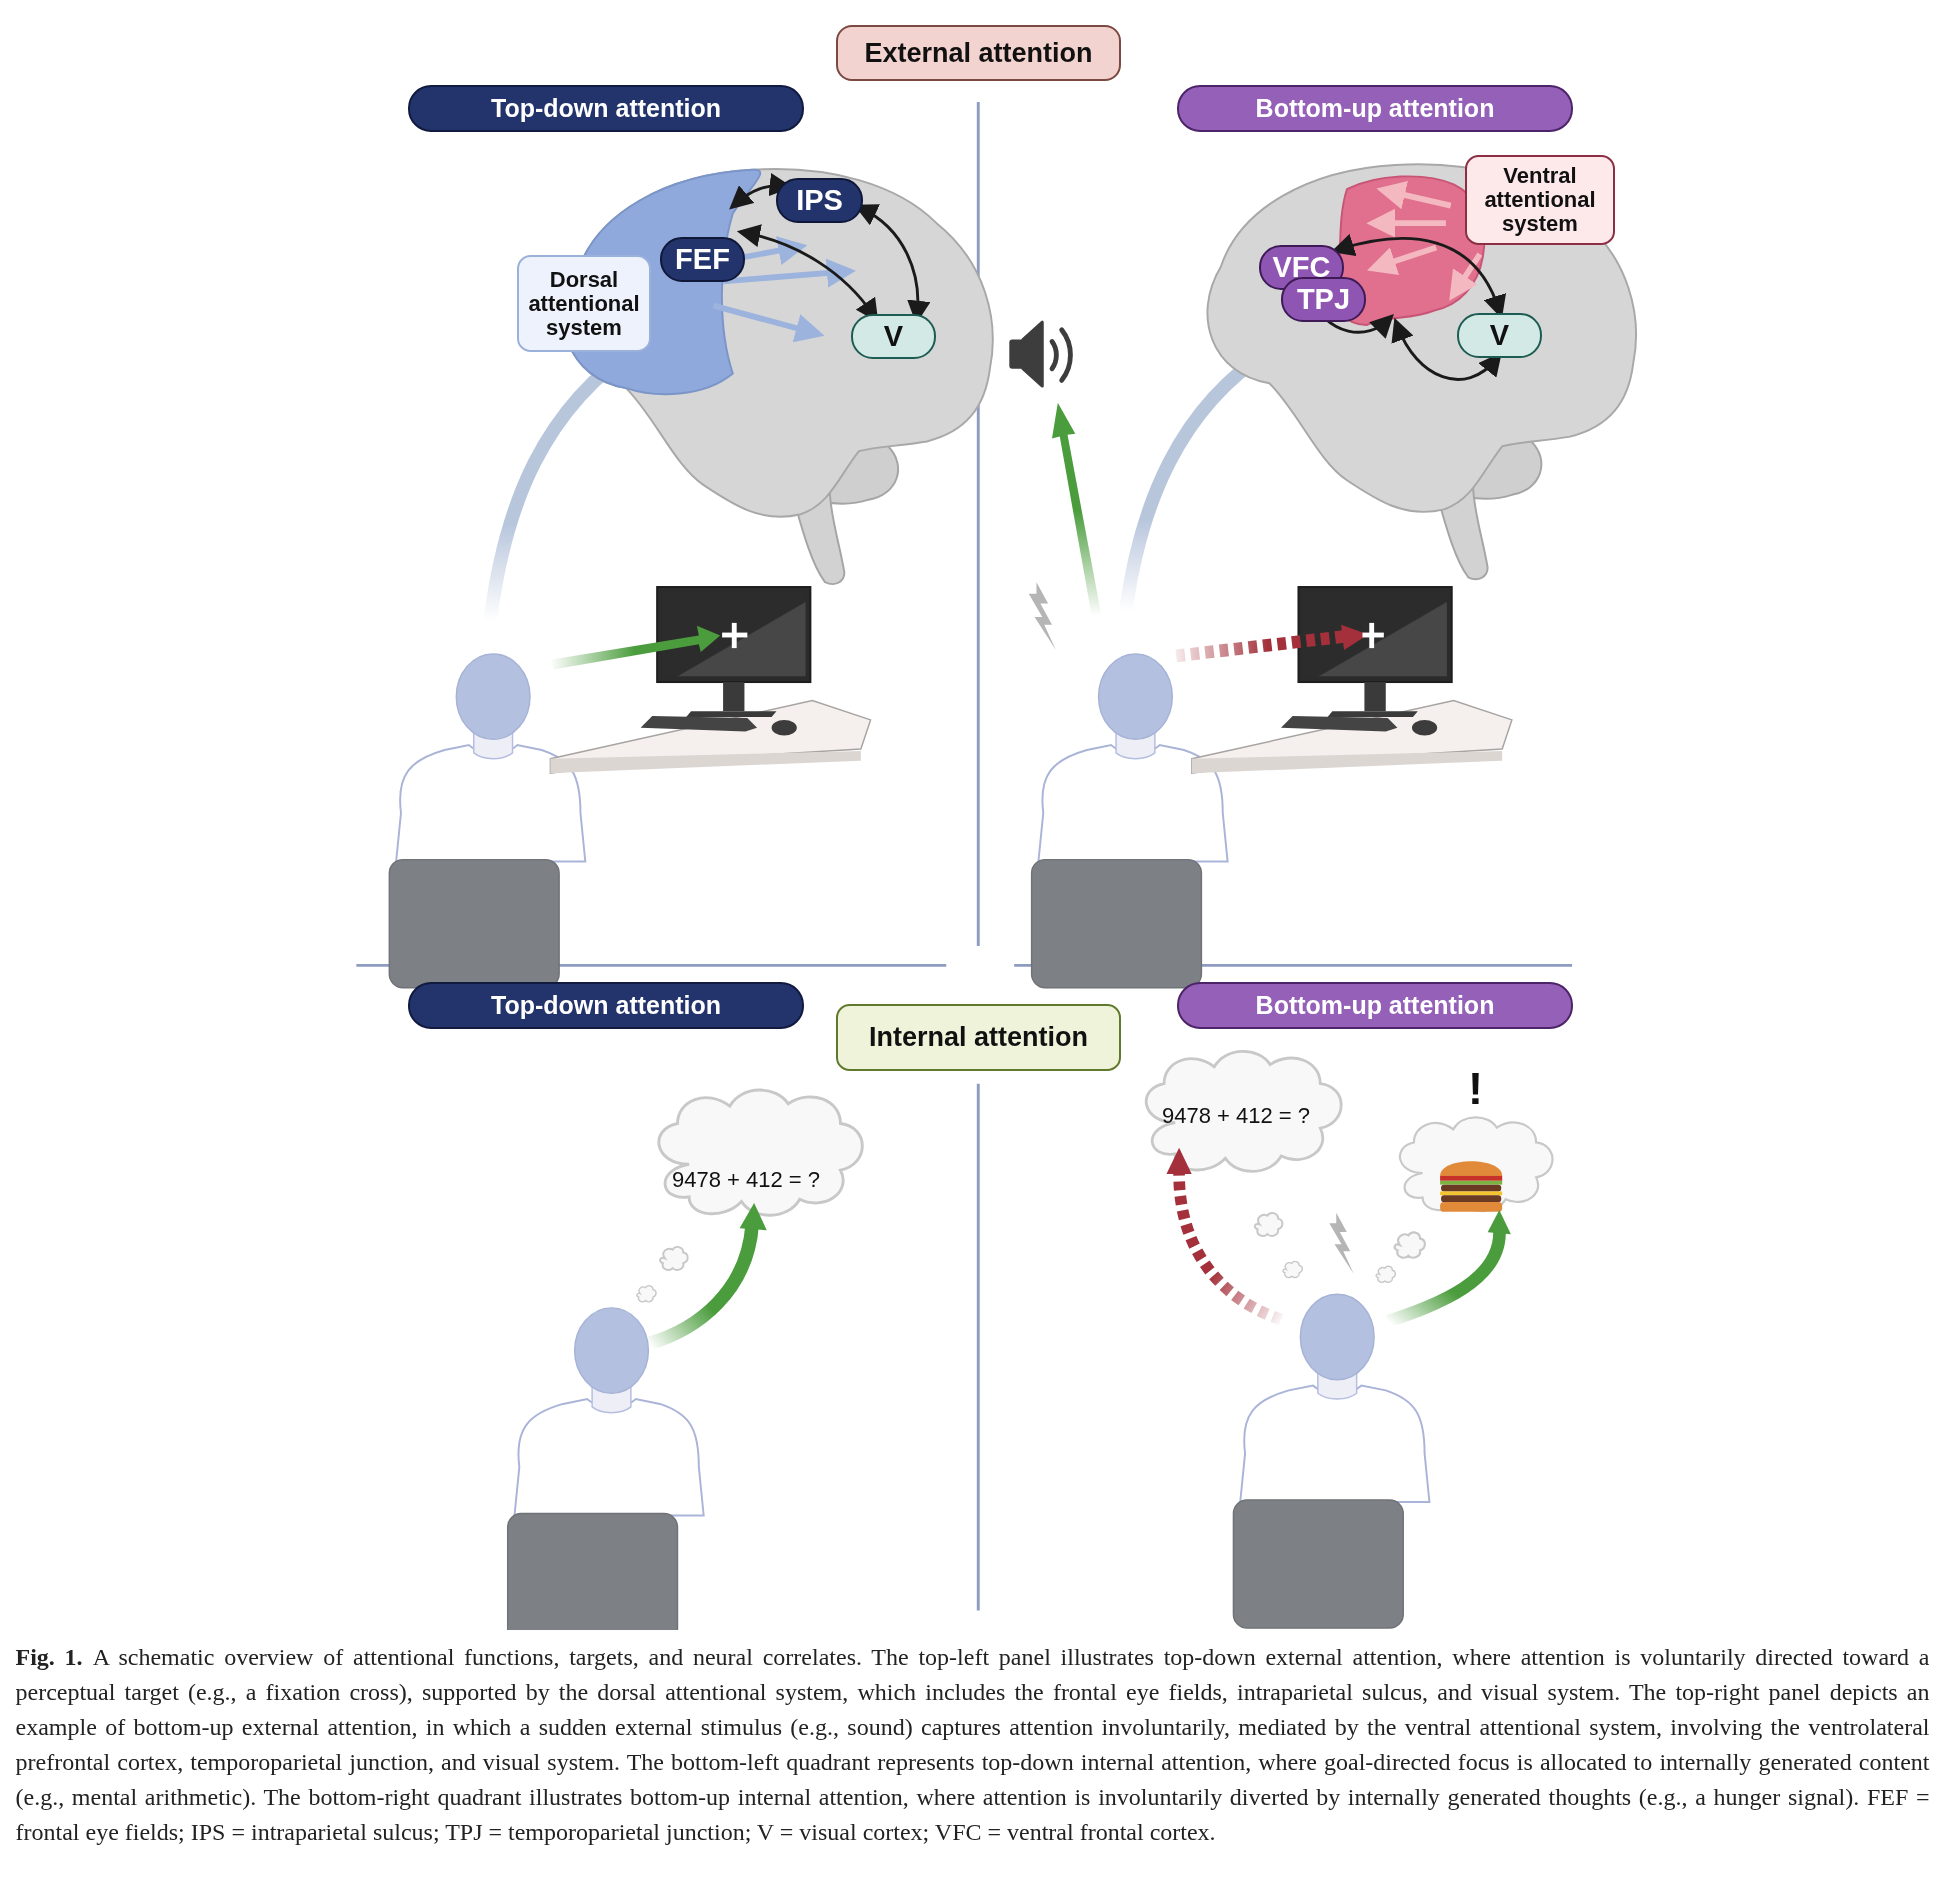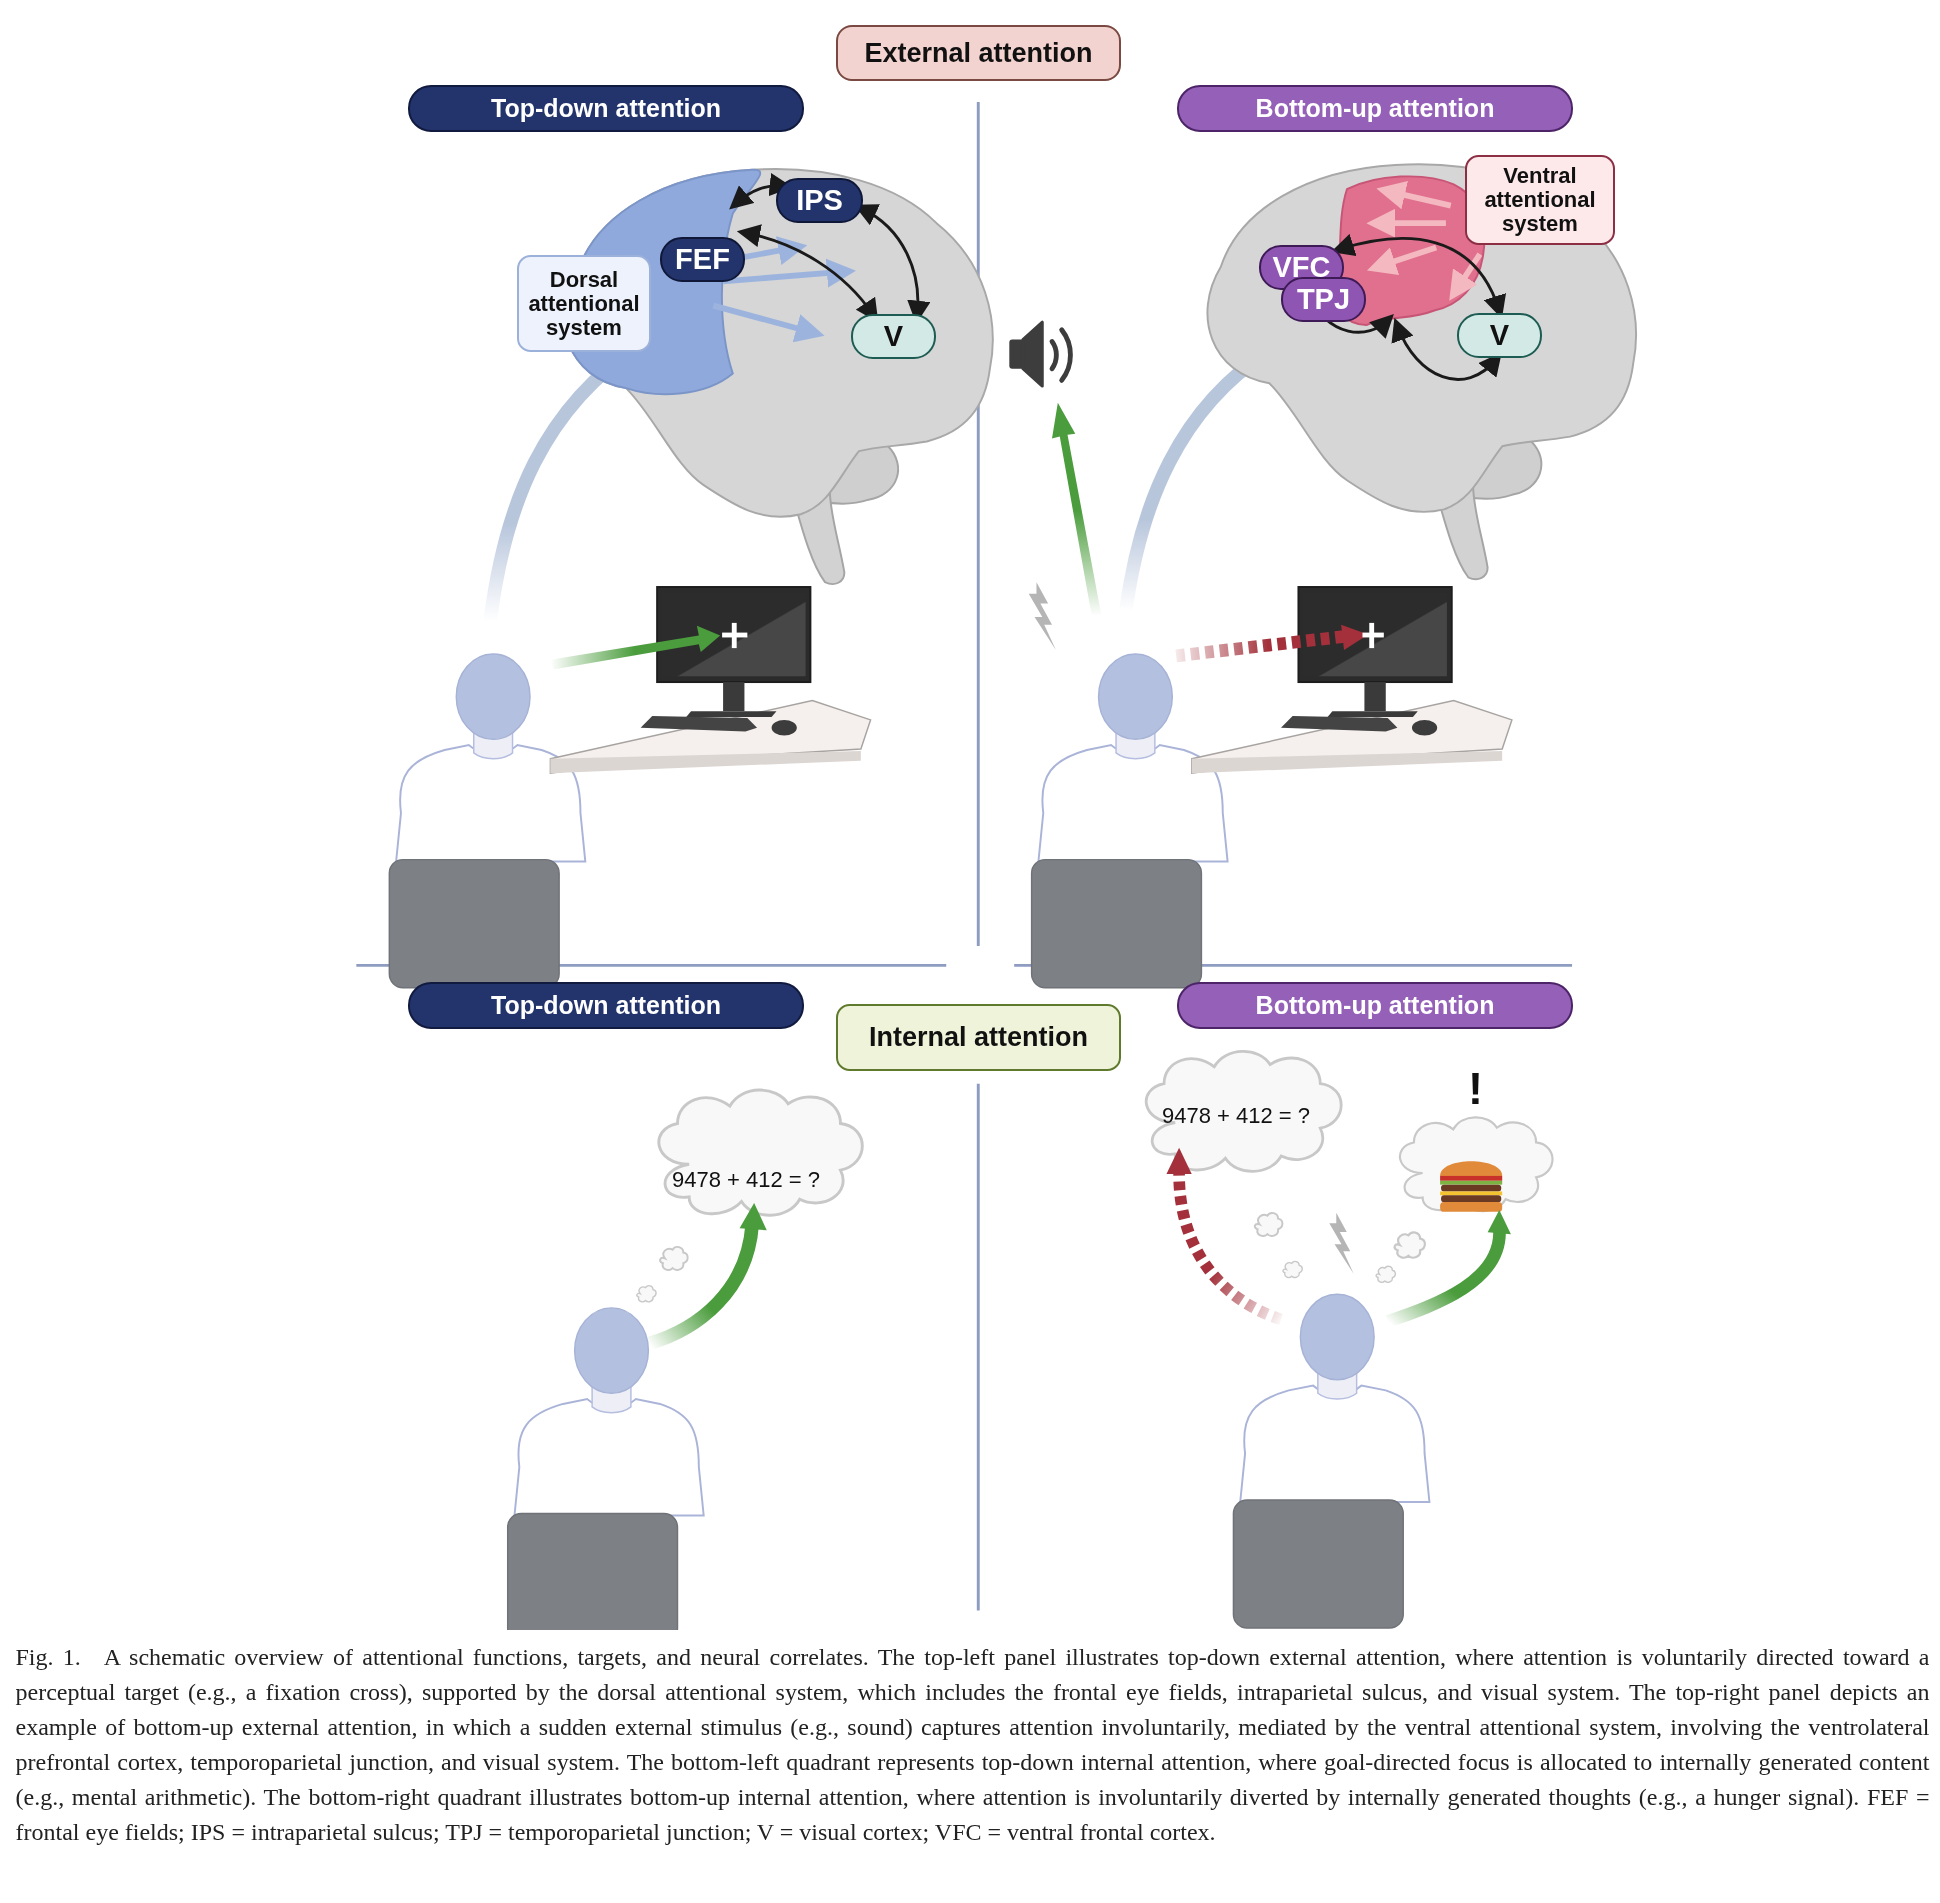--- a/index.html
+++ b/index.html
@@ -34,21 +34,21 @@
   .region.navy { background: #23336b; border: 2.9px solid #0f1838; color: #fff; }
   .region.purple { background: #8f55b3; border: 2.9px solid #3e1a56; color: #fff; }
   .region.vis { background: #d3e9e5; border: 2.9px solid #1d5c52; color: #111; }
   .thought-text { position: absolute; font-size: 22px; color: #111; white-space: nowrap; }
   .exclaim { position: absolute; font-size: 45px; font-weight: bold; color: #111; }
   #caption {
     position: absolute; left: 15.5px; top: 1640px; width: 1914px;
     font-family: "Liberation Serif", serif; font-size: 24px; line-height: 35px;
     color: #222; text-align: justify;
   }
-  #caption .fig-label { font-weight: normal; margin-right: 23px; }
+  #caption .fig-label { font-weight: bold; margin-right: 10px; }
 </style>
 </head>
 <body>
 
 <div id="figure">
   <svg width="1941" height="1630" viewBox="0 0 2000 1680" style="position:absolute;left:0;top:0">
     <defs>
       <linearGradient id="gLink1" x1="0" y1="1" x2="0" y2="0">
         <stop offset="0" stop-color="#b8c6dc" stop-opacity="0"></stop>
         <stop offset="0.35" stop-color="#b8c6dc" stop-opacity="1"></stop>

